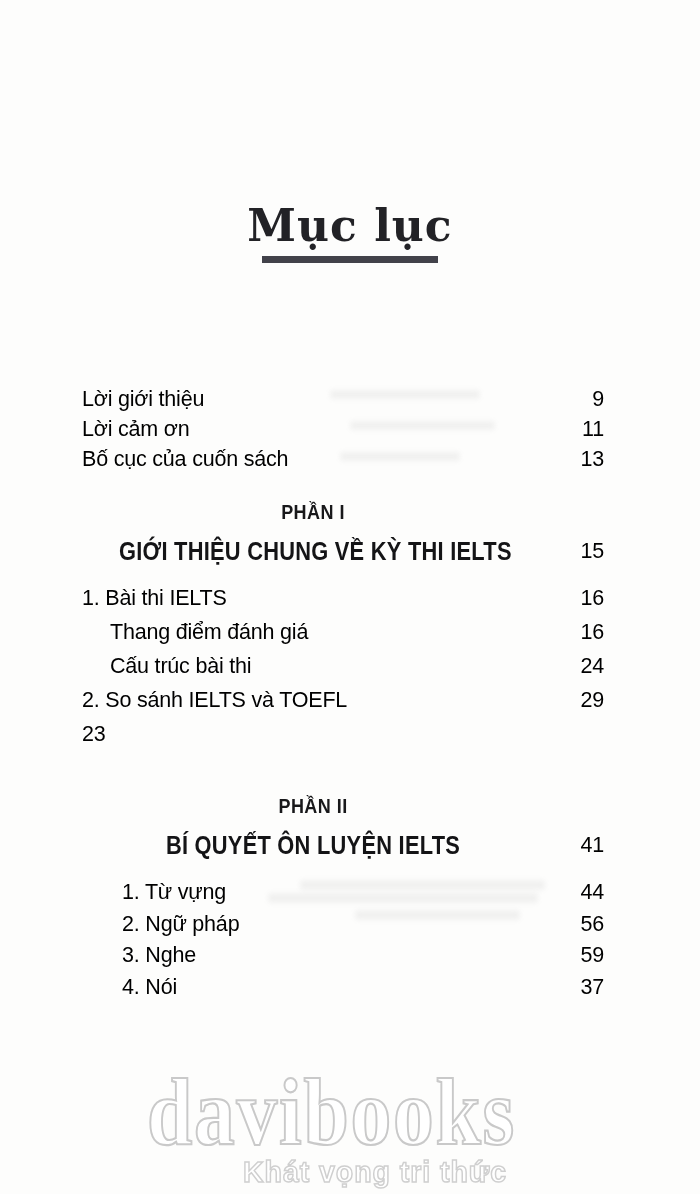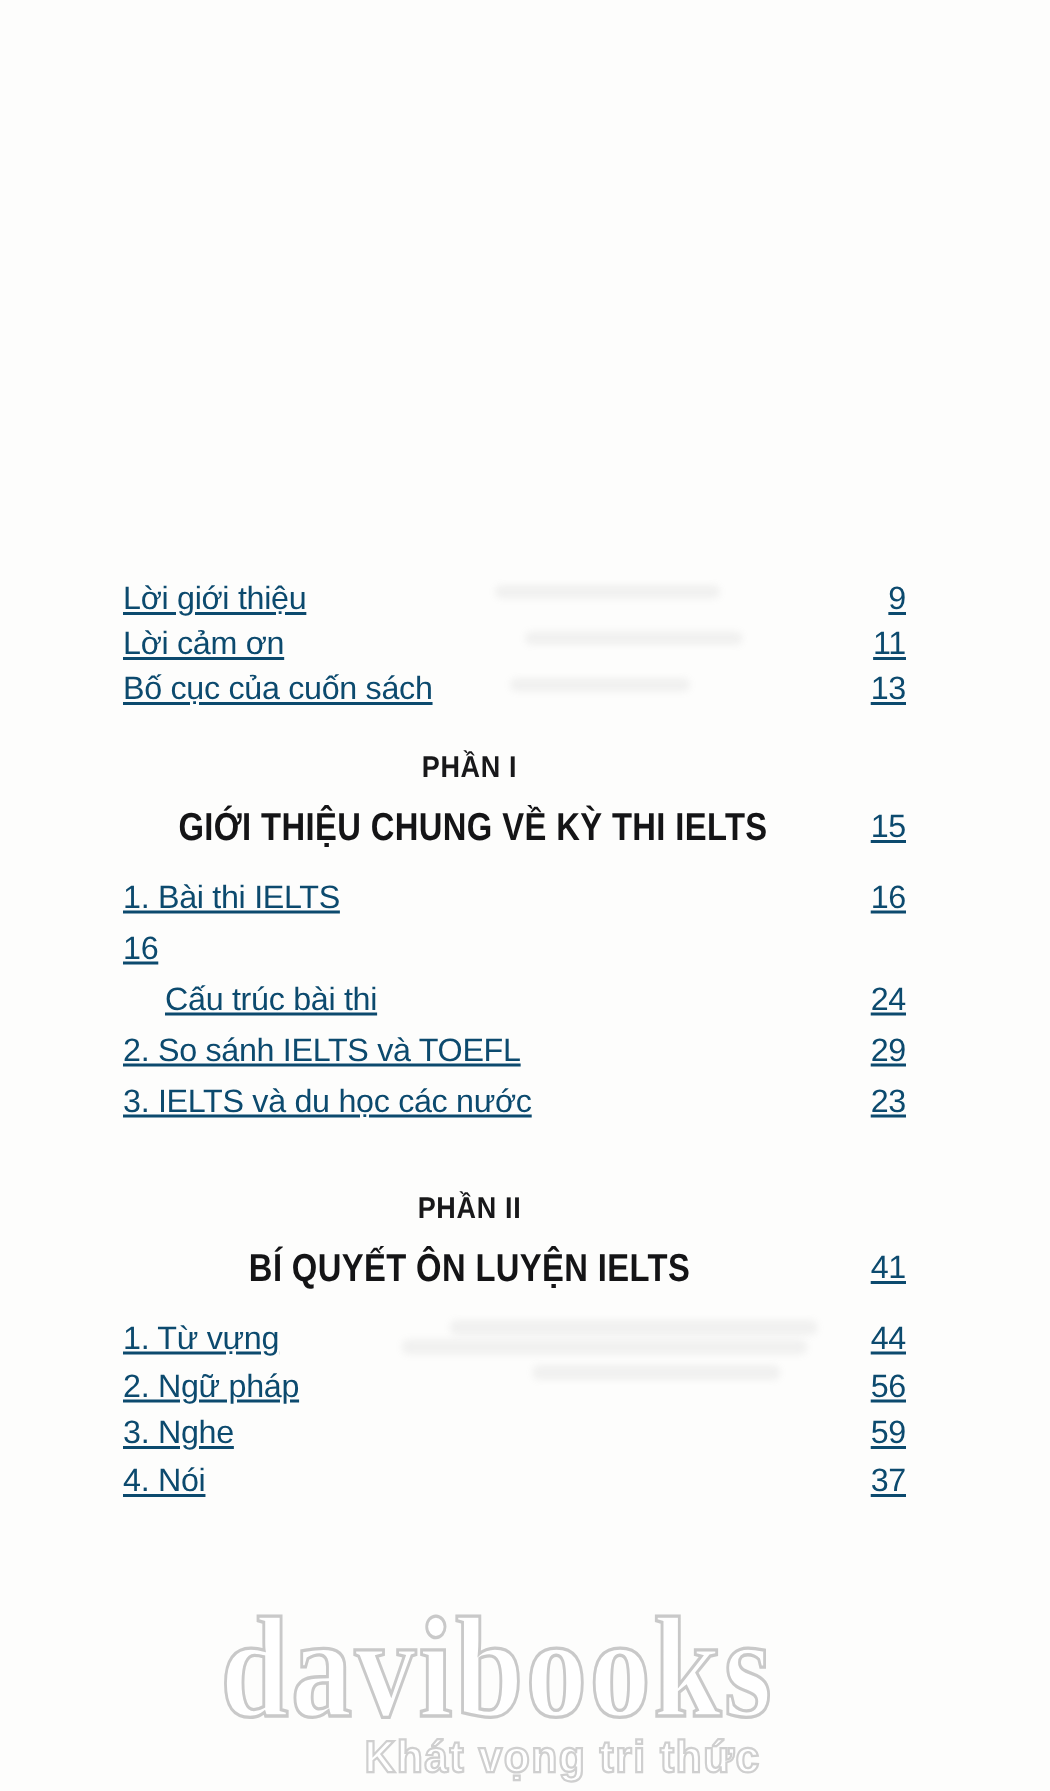--- a/index.html
+++ b/index.html
@@ -12,21 +12,21 @@
   
   .title-block{position:absolute;top:202px;left:0;right:0;text-align:center;}
   .page-title{
     margin:0;font-family:"DejaVu Serif",serif;font-weight:700;
     font-size:44px;line-height:48px;letter-spacing:1px;color:#222226;
   }
   .title-underline{width:176px;height:7px;background:#42424a;margin:6px auto 0;}
 
   
   .trow{display:flex;justify-content:space-between;align-items:center;}
-  .label,.pagenum{font-size:21.5px;letter-spacing:-0.2px;color:#0c4a6e;text-decoration:underline;}
+  .label,.pagenum{font-size:21.5px;letter-spacing:-0.2px;color:#000000;}
   .indent .label{padding-left:28px;}
 
   
   .front-matter{position:absolute;left:82px;right:96px;top:384px;}
   .front-matter .trow{height:30px;}
 
   
   .toc-section{position:absolute;left:82px;right:96px;}
   .s0{top:500px;}
   .s1{top:794px;}
@@ -36,21 +36,21 @@
   }
   .sec-title-row{position:relative;margin-top:9px;height:36px;}
   .sec-title{
     font-size:26px;font-weight:700;text-align:center;line-height:36px;
     letter-spacing:.3px;white-space:nowrap;transform:scaleX(.84);
     margin-right:60px;color:#141416;
   }
   .sec-page{position:absolute;right:0;top:0;line-height:36px;}
   .items{margin-top:12px;}
   .s0 .items .trow{height:34px;}
-  .s1 .items{margin-top:14px;}
+  .s1 .items{margin-top:14px;margin-left:40px;}
   .s1 .items .trow{height:31.5px;}
 
   
   .wm-brand{
     position:absolute;left:147px;top:1064px;margin:0;
     font-family:"Liberation Serif",serif;font-weight:700;font-size:96px;line-height:96px;
     color:#ffffff;-webkit-text-stroke:2.2px #c9c9c9;letter-spacing:2px;
     transform:scaleX(.85);transform-origin:left center;white-space:nowrap;
   }
   .wm-slogan{
@@ -67,20 +67,24 @@
   .b3{left:340px;top:452px;width:120px;height:9px;}
   .b4{left:300px;top:880px;width:245px;height:10px;}
   .b5{left:268px;top:893px;width:270px;height:10px;}
   .b6{left:355px;top:910px;width:165px;height:10px;}
 </style>
 </head>
 <body>
 
 <div class="page">
 
+  <header class="title-block">
+    <h1 class="page-title">Mục lục</h1>
+    <div class="title-underline"></div>
+  </header>
 
   <div class="front-matter" id="front-matter">
       <div class="trow">
         <span class="label">Lời giới thiệu</span>
         <span class="pagenum">9</span>
       </div>
       <div class="trow">
         <span class="label">Lời cảm ơn</span>
         <span class="pagenum">11</span>
       </div>
@@ -96,32 +100,32 @@
         <div class="sec-title-row">
           <div class="sec-title">GIỚI THIỆU CHUNG VỀ KỲ THI IELTS</div>
           <span class="pagenum sec-page">15</span>
         </div>
         <div class="items">
           <div class="trow">
             <span class="label">1. Bài thi IELTS</span>
             <span class="pagenum">16</span>
           </div>
           <div class="trow indent">
+            <span class="label">Thang điểm đánh giá</span>
             <span class="pagenum">16</span>
           </div>
           <div class="trow indent">
             <span class="label">Cấu trúc bài thi</span>
             <span class="pagenum">24</span>
           </div>
           <div class="trow">
             <span class="label">2. So sánh IELTS và TOEFL</span>
             <span class="pagenum">29</span>
           </div>
           <div class="trow">
-            <span class="label">3. IELTS và du học các nước</span>
             <span class="pagenum">23</span>
           </div>
         </div>
       </section>
       <section class="toc-section s1">
         <div class="part">PHẦN II</div>
         <div class="sec-title-row">
           <div class="sec-title">BÍ QUYẾT ÔN LUYỆN IELTS</div>
           <span class="pagenum sec-page">41</span>
         </div>

